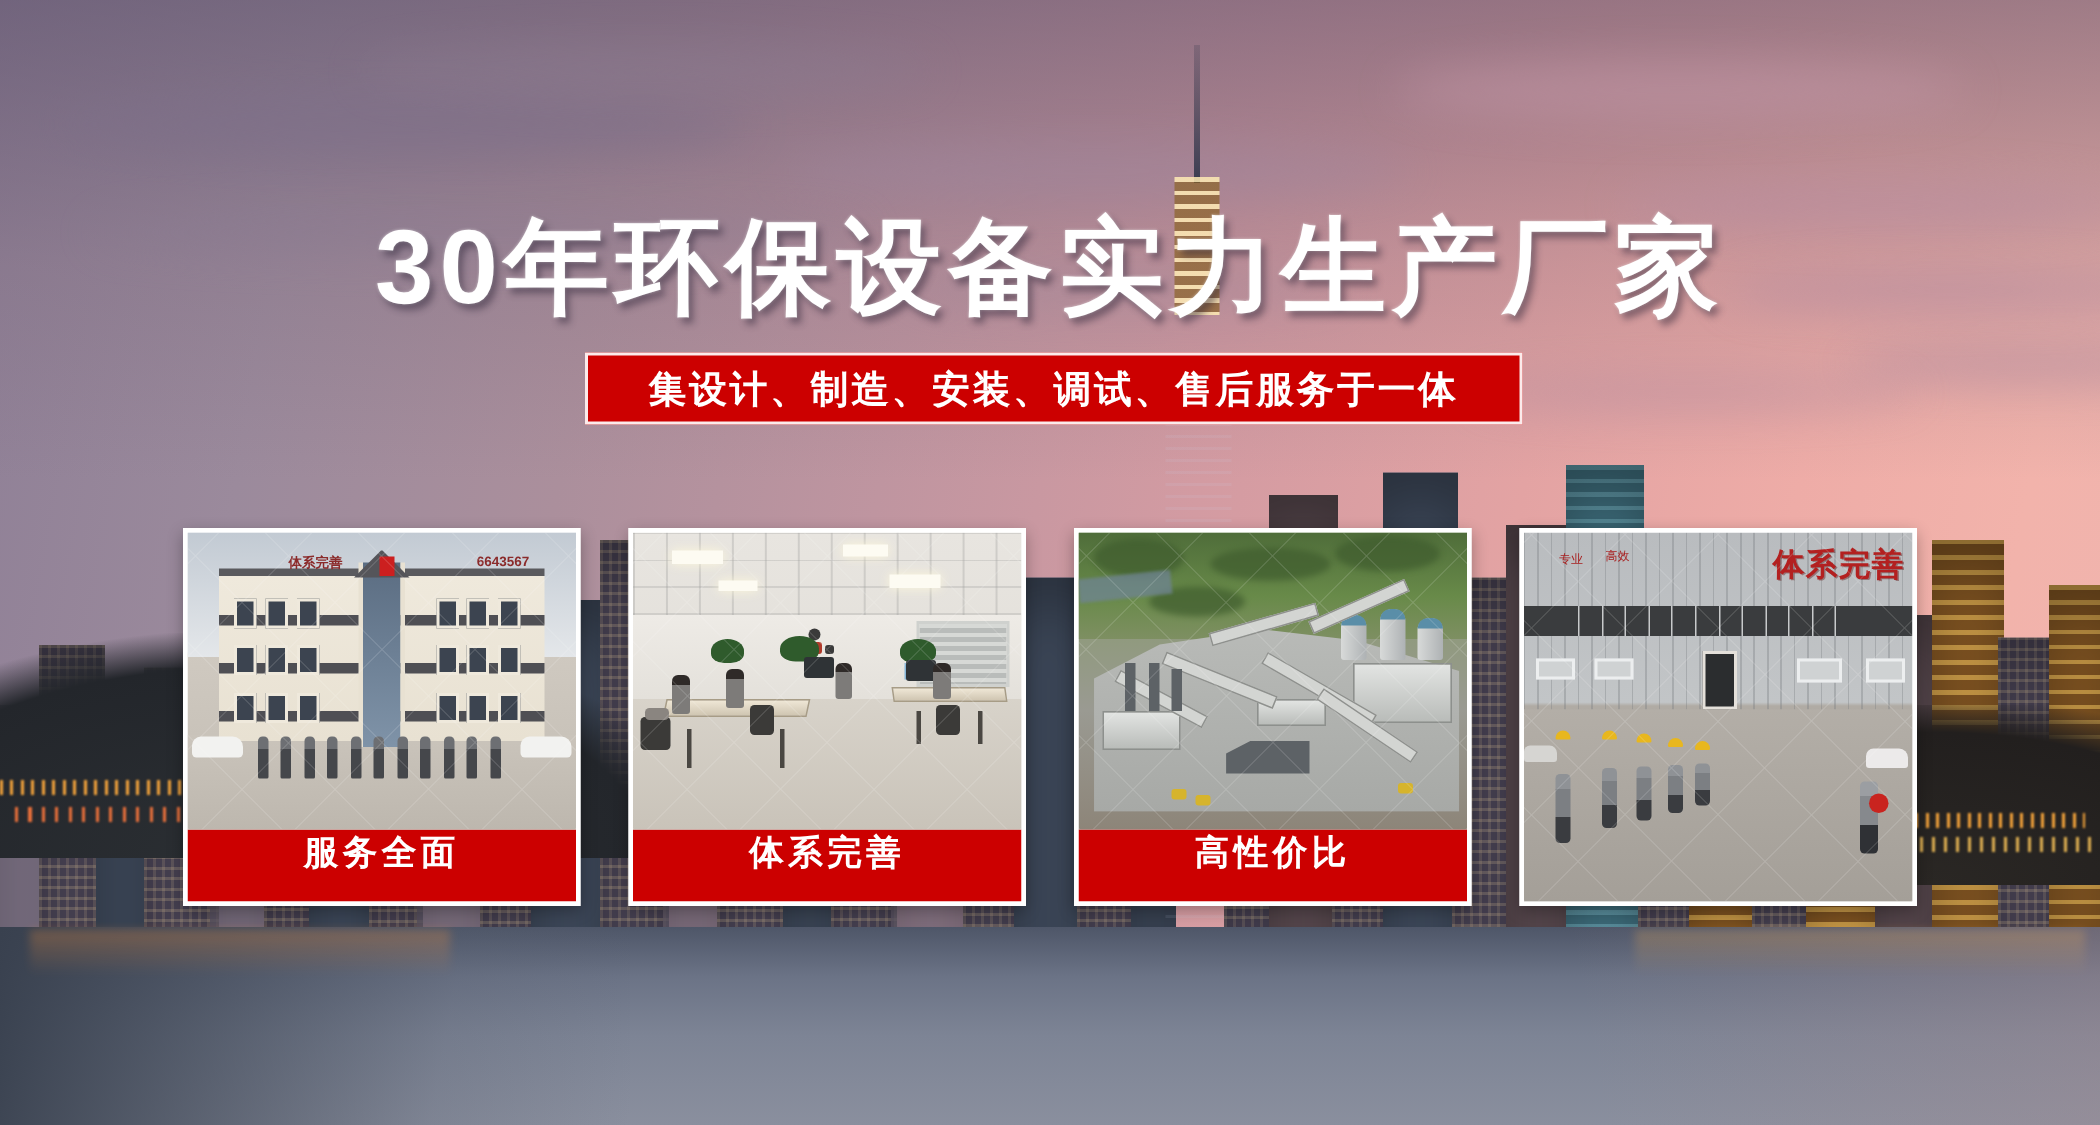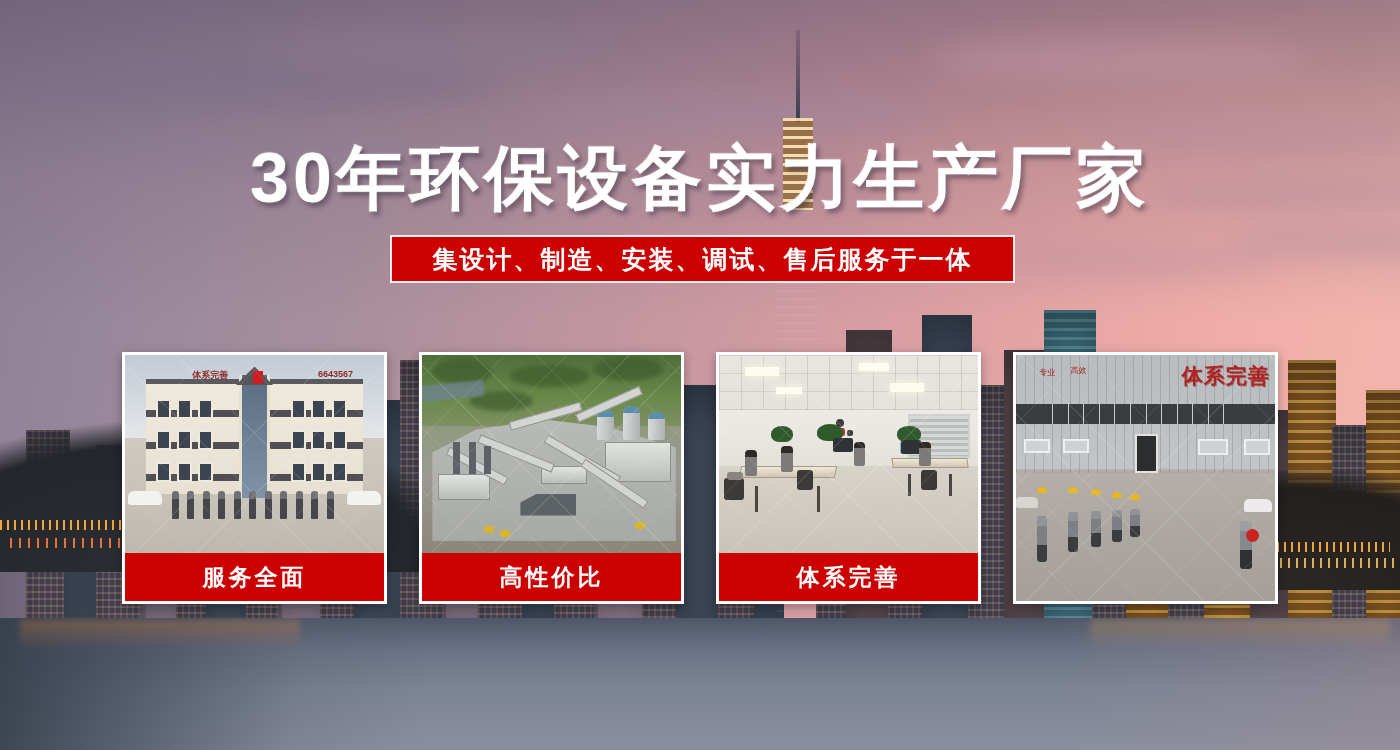--- a/index.html
+++ b/index.html
@@ -174,21 +174,21 @@
     background: #fff;
     border: 3px solid #ffffff;
     box-shadow: 0 3px 10px rgba(0,0,0,.3);
     display: flex; flex-direction: column;
     overflow: hidden;
   }
   .photo { position: relative; flex: 1 1 auto; overflow: hidden; }
   .caption {
     height: 48px; flex: 0 0 48px;
     background: #cc0000;
-    display: flex; align-items: center; justify-content: center;
+    display: flex; justify-content: center;
   }
   .caption span {
     color: #fff; font-size: 23px; font-weight: bold; letter-spacing: 3px;
   }
   .watermark {
     position: absolute; inset: 0; pointer-events: none; opacity: .16;
     background-image:
       repeating-linear-gradient(45deg, rgba(255,255,255,.7) 0 1px, rgba(0,0,0,0) 1px 44px),
       repeating-linear-gradient(-45deg, rgba(255,255,255,.7) 0 1px, rgba(0,0,0,0) 1px 44px);
   }
@@ -473,58 +473,20 @@
         <div class="person" style="left:72%;"></div>
         <div class="person" style="left:78%;"></div>
         <div class="watermark"></div>
       </div>
       <div class="caption">
         <span>服务全面</span>
       </div>
     </div>
 
     <div class="card">
-      <div class="photo p2">
-        <div class="green"></div>
-        <div class="greenblob" style="left:4%;  top:2%;  width:60px; height:26px;"></div>
-        <div class="greenblob" style="left:34%; top:5%;  width:80px; height:22px;"></div>
-        <div class="greenblob" style="left:66%; top:1%;  width:70px; height:24px;"></div>
-        <div class="greenblob" style="left:18%; top:18%; width:64px; height:20px;"></div>
-        <div class="river"></div>
-        <div class="plant"></div>
-        <div class="silo" style="right:16%; top:26%; height:34px;"></div>
-        <div class="silotop" style="right:16%; top:26%;"></div>
-        <div class="silo" style="right:26%; top:28%; height:30px;"></div>
-        <div class="silotop" style="right:26%; top:28%;"></div>
-        <div class="silo" style="right:6%;  top:29%; height:28px;"></div>
-        <div class="silotop" style="right:6%; top:29%;"></div>
-        <div class="shed" style="left:6%;  top:60%; width:52px; height:26px;"></div>
-        <div class="shed" style="left:46%; top:56%; width:46px; height:18px;"></div>
-        <div class="shed" style="right:4%; top:44%; width:66px; height:40px;"></div>
-        <div class="dark" style="left:38%; top:70%; width:56px; height:22px; clip-path:polygon(0 40%,30% 0,100% 0,100% 100%,0 100%);"></div>
-        <div class="conveyor" style="left:10%; top:46%; width:66px; height:9px; transform:rotate(28deg);"></div>
-        <div class="conveyor" style="left:22%; top:40%; width:80px; height:9px; transform:rotate(22deg);"></div>
-        <div class="conveyor" style="left:34%; top:34%; width:74px; height:9px; transform:rotate(-16deg);"></div>
-        <div class="conveyor" style="left:48%; top:40%; width:84px; height:9px; transform:rotate(30deg);"></div>
-        <div class="conveyor" style="left:60%; top:30%; width:70px; height:9px; transform:rotate(-24deg);"></div>
-        <div class="conveyor" style="left:62%; top:52%; width:76px; height:9px; transform:rotate(34deg);"></div>
-        <div class="dark" style="left:12%; top:44%; width:7px; height:32px;"></div>
-        <div class="dark" style="left:18%; top:44%; width:7px; height:32px;"></div>
-        <div class="dark" style="left:24%; top:46%; width:7px; height:28px;"></div>
-        <div class="yellow" style="left:24%; bottom:10%;"></div>
-        <div class="yellow" style="left:30%; bottom:8%;"></div>
-        <div class="yellow" style="right:14%; bottom:12%;"></div>
-        <div class="watermark"></div>
-      </div>
-      <div class="caption">
-        <span>高性价比</span>
-      </div>
-    </div>
-
-    <div class="card">
       <div class="photo p3">
         <div class="ceiling"></div>
         <div class="panel" style="left:10%; top:6%;  width:34px; height:9px;"></div>
         <div class="panel" style="left:54%; top:4%;  width:30px; height:8px;"></div>
         <div class="panel" style="left:66%; top:14%; width:34px; height:9px;"></div>
         <div class="panel" style="left:22%; top:16%; width:26px; height:7px;"></div>
         <div class="wall"></div>
         <div class="blinds"></div>
         <div class="decal">
           <svg width="34" height="26" viewBox="0 0 34 26">
@@ -556,20 +518,58 @@
         <div class="worker" style="left:52%; top:44%; width:11px; height:24px;"></div>
         <div class="worker" style="right:18%; top:44%; width:12px; height:24px;"></div>
         <div class="watermark"></div>
       </div>
       <div class="caption">
         <span>体系完善</span>
       </div>
     </div>
 
     <div class="card">
+      <div class="photo p2">
+        <div class="green"></div>
+        <div class="greenblob" style="left:4%;  top:2%;  width:60px; height:26px;"></div>
+        <div class="greenblob" style="left:34%; top:5%;  width:80px; height:22px;"></div>
+        <div class="greenblob" style="left:66%; top:1%;  width:70px; height:24px;"></div>
+        <div class="greenblob" style="left:18%; top:18%; width:64px; height:20px;"></div>
+        <div class="river"></div>
+        <div class="plant"></div>
+        <div class="silo" style="right:16%; top:26%; height:34px;"></div>
+        <div class="silotop" style="right:16%; top:26%;"></div>
+        <div class="silo" style="right:26%; top:28%; height:30px;"></div>
+        <div class="silotop" style="right:26%; top:28%;"></div>
+        <div class="silo" style="right:6%;  top:29%; height:28px;"></div>
+        <div class="silotop" style="right:6%; top:29%;"></div>
+        <div class="shed" style="left:6%;  top:60%; width:52px; height:26px;"></div>
+        <div class="shed" style="left:46%; top:56%; width:46px; height:18px;"></div>
+        <div class="shed" style="right:4%; top:44%; width:66px; height:40px;"></div>
+        <div class="dark" style="left:38%; top:70%; width:56px; height:22px; clip-path:polygon(0 40%,30% 0,100% 0,100% 100%,0 100%);"></div>
+        <div class="conveyor" style="left:10%; top:46%; width:66px; height:9px; transform:rotate(28deg);"></div>
+        <div class="conveyor" style="left:22%; top:40%; width:80px; height:9px; transform:rotate(22deg);"></div>
+        <div class="conveyor" style="left:34%; top:34%; width:74px; height:9px; transform:rotate(-16deg);"></div>
+        <div class="conveyor" style="left:48%; top:40%; width:84px; height:9px; transform:rotate(30deg);"></div>
+        <div class="conveyor" style="left:60%; top:30%; width:70px; height:9px; transform:rotate(-24deg);"></div>
+        <div class="conveyor" style="left:62%; top:52%; width:76px; height:9px; transform:rotate(34deg);"></div>
+        <div class="dark" style="left:12%; top:44%; width:7px; height:32px;"></div>
+        <div class="dark" style="left:18%; top:44%; width:7px; height:32px;"></div>
+        <div class="dark" style="left:24%; top:46%; width:7px; height:28px;"></div>
+        <div class="yellow" style="left:24%; bottom:10%;"></div>
+        <div class="yellow" style="left:30%; bottom:8%;"></div>
+        <div class="yellow" style="right:14%; bottom:12%;"></div>
+        <div class="watermark"></div>
+      </div>
+      <div class="caption">
+        <span>高性价比</span>
+      </div>
+    </div>
+
+    <div class="card">
       <div class="photo p4">
         <div class="fwall"></div>
         <div class="slogan">体系完善</div>
         <div class="slogan-s" style="left:9%; top:5%;">专业</div>
         <div class="slogan-s" style="left:21%; top:4%;">高效</div>
         <div class="darkband"></div>
         <div class="tick" style="left:14%;"></div>
           <div class="tick" style="left:20%;"></div>
         <div class="tick" style="left:26%;"></div>
           <div class="tick" style="left:32%;"></div>

